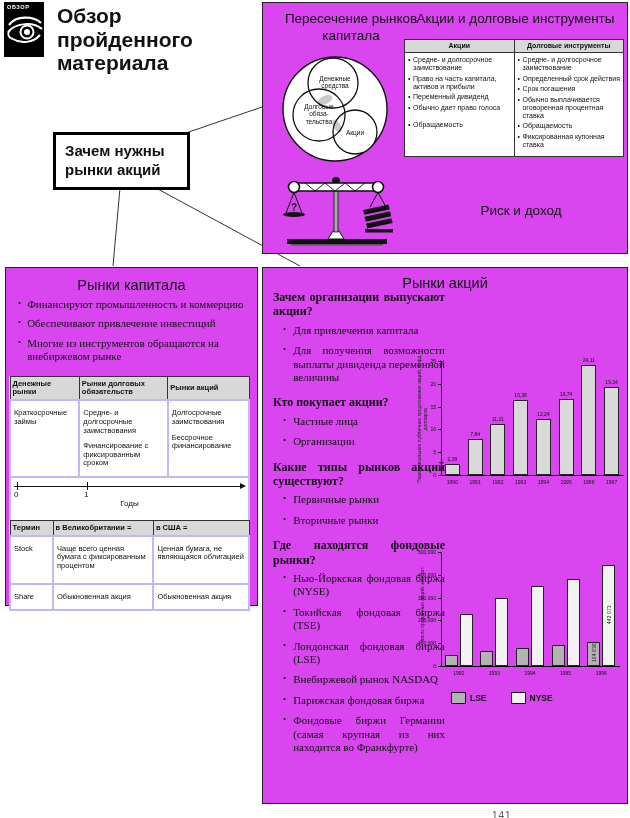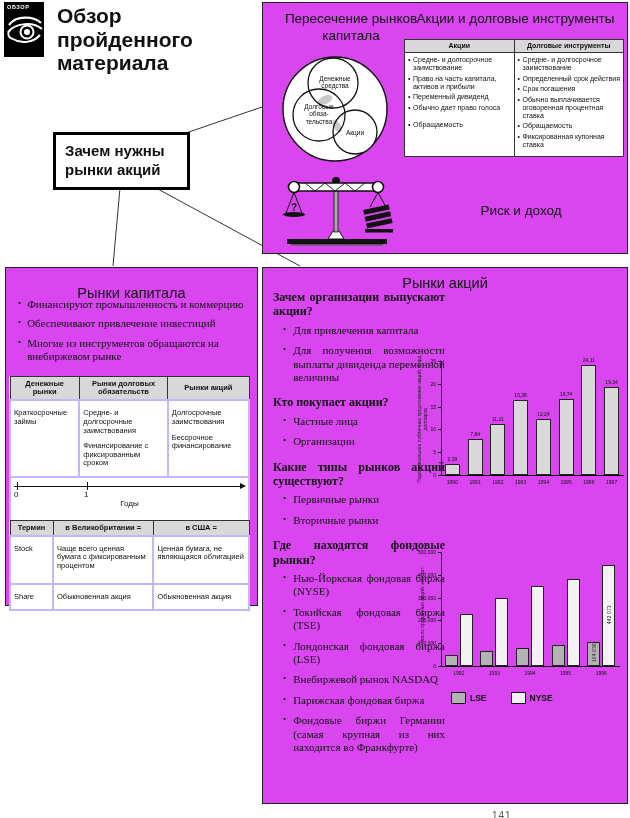--- a/index.html
+++ b/index.html
@@ -37,21 +37,21 @@
   .blt-row.gap-before{margin-top:9px;}
   .risk-label{left:158px;top:200px;width:200px;font-size:13.5px;text-align:center;}
   
   .serif{font-family:"Liberation Serif",serif;}
   #capital-bullets{left:10px;top:30px;width:238px;font-size:11px;line-height:1.22;}
   #capital-bullets .blt-row{margin-bottom:6px;}
   #capital-bullets .blt{font-size:9px;margin:0 6px 0 2px;}
   .mini-table{left:3px;width:241px;font-size:7.5px;line-height:1.15;border:1.5px solid #222;}
   #markets-table{top:108px;}
   #terms-table{top:252px;}
-  .mini-table th{border:1px solid #333;background:#d8d8d8;padding:2.5px 2px;text-align:center;font-size:7.5px;}
+  .mini-table th{border:1px solid #333;background:#d8d8d8;padding:2.5px 2px;text-align:left;font-size:7.5px;}
   .mini-table td{border:2px solid #c4b5fd;vertical-align:top;padding:8px 3px;}
   .mini-table p{margin:0 0 7px 0;}
   .mini-table p:last-child{margin-bottom:0;}
   .axis-cell{height:34px;position:relative;}
   .axis-line{position:absolute;left:3px;right:8px;top:8px;height:1px;background:#111;}
   .axis-head{position:absolute;right:2px;top:5px;width:0;height:0;
     border-left:6px solid #111;border-top:3.5px solid transparent;border-bottom:3.5px solid transparent;}
   .axis-tick{position:absolute;top:4px;width:1px;height:8px;background:#111;}
   .axis-num{position:absolute;top:12px;font-size:8px;}
   .axis-years{position:absolute;left:0;right:0;top:21px;text-align:center;font-size:8px;}
@@ -216,21 +216,21 @@
             </div>
           </td>
       </tr>
     </tbody>
   </table>
 
   <div class="abs risk-label">Риск и доход</div>
 </div>
 
 <div class="panel" id="capital-panel">
-  <div class="abs panel-title big-title" style="left:0;top:16px;width:100%;text-align:center;">Рынки капитала</div>
+  <div class="abs panel-title big-title" style="left:0;top:8px;width:100%;text-align:center;">Рынки капитала</div>
 
   <div class="abs serif" id="capital-bullets">
       <div class="blt-row">
         <span class="blt">•</span>
         <span>Финансируют промышленность и коммерцию</span>
       </div>
       <div class="blt-row">
         <span class="blt">•</span>
         <span>Обеспечивают привлечение инвестиций</span>
       </div>

